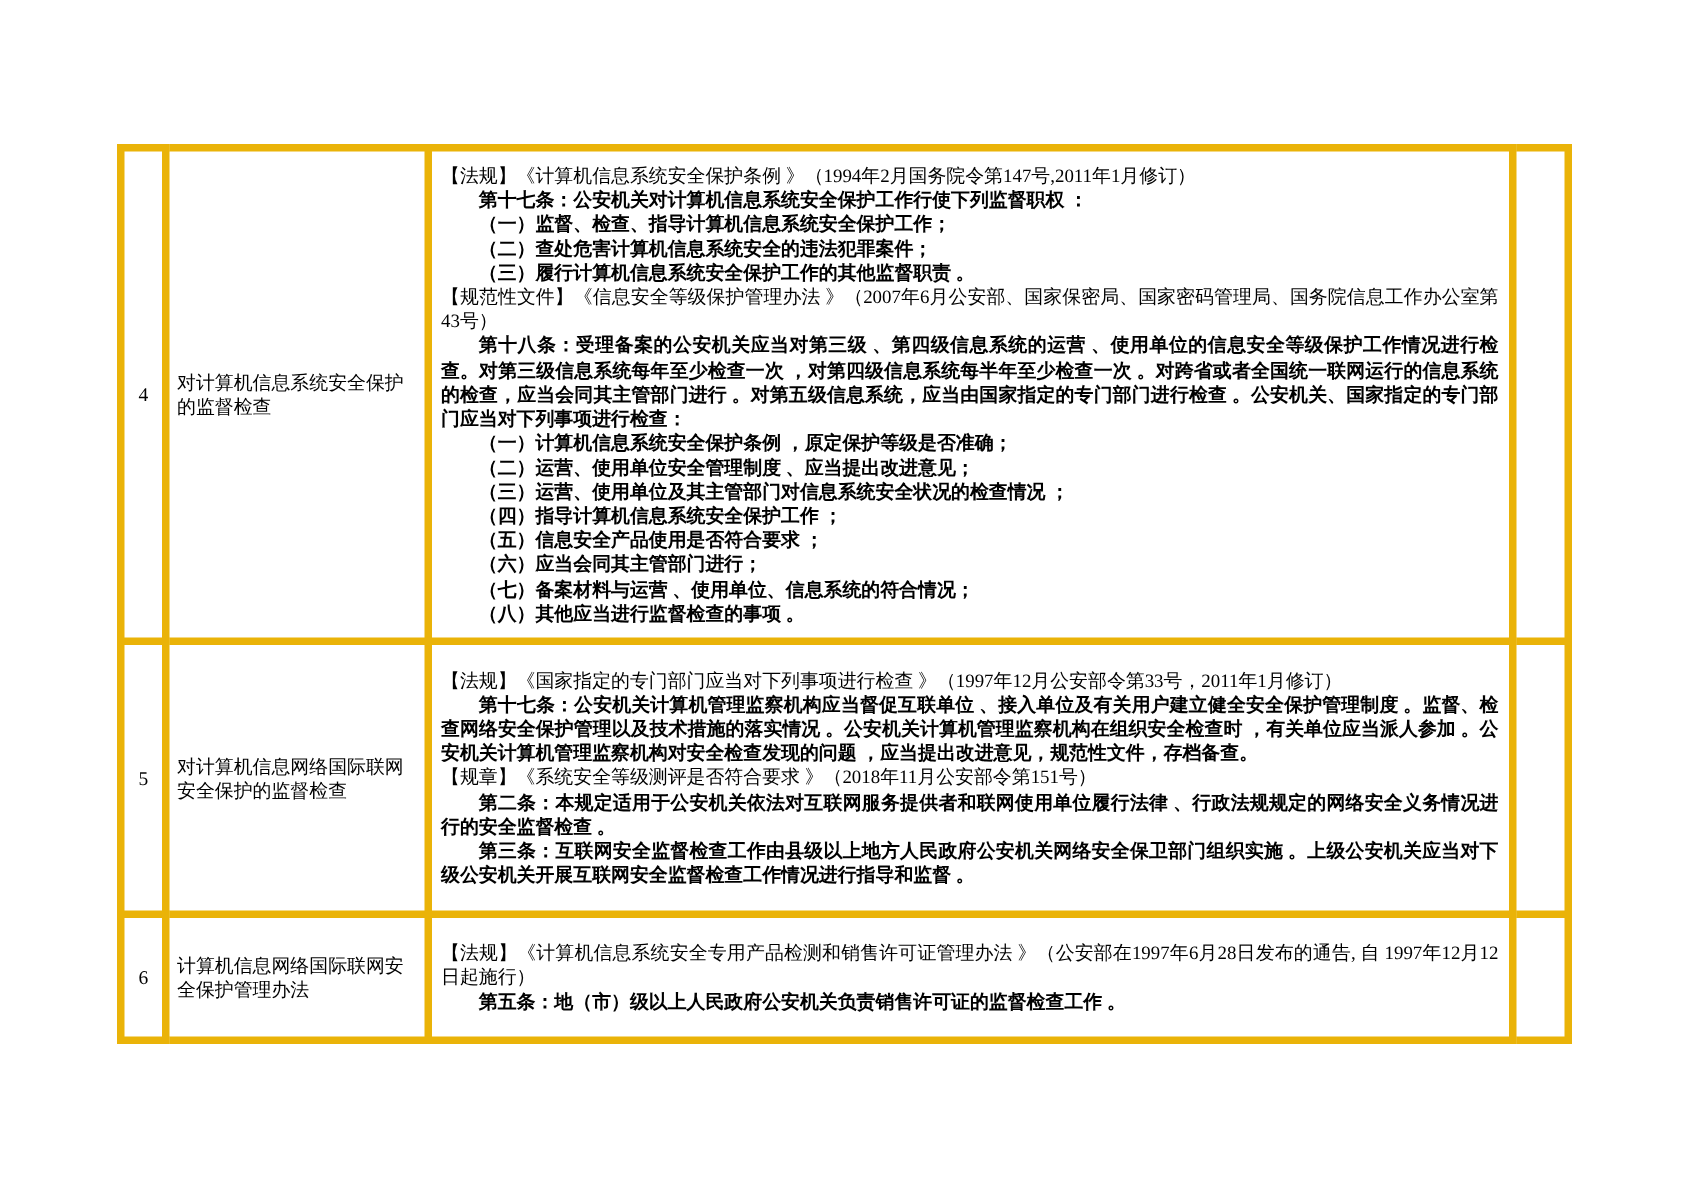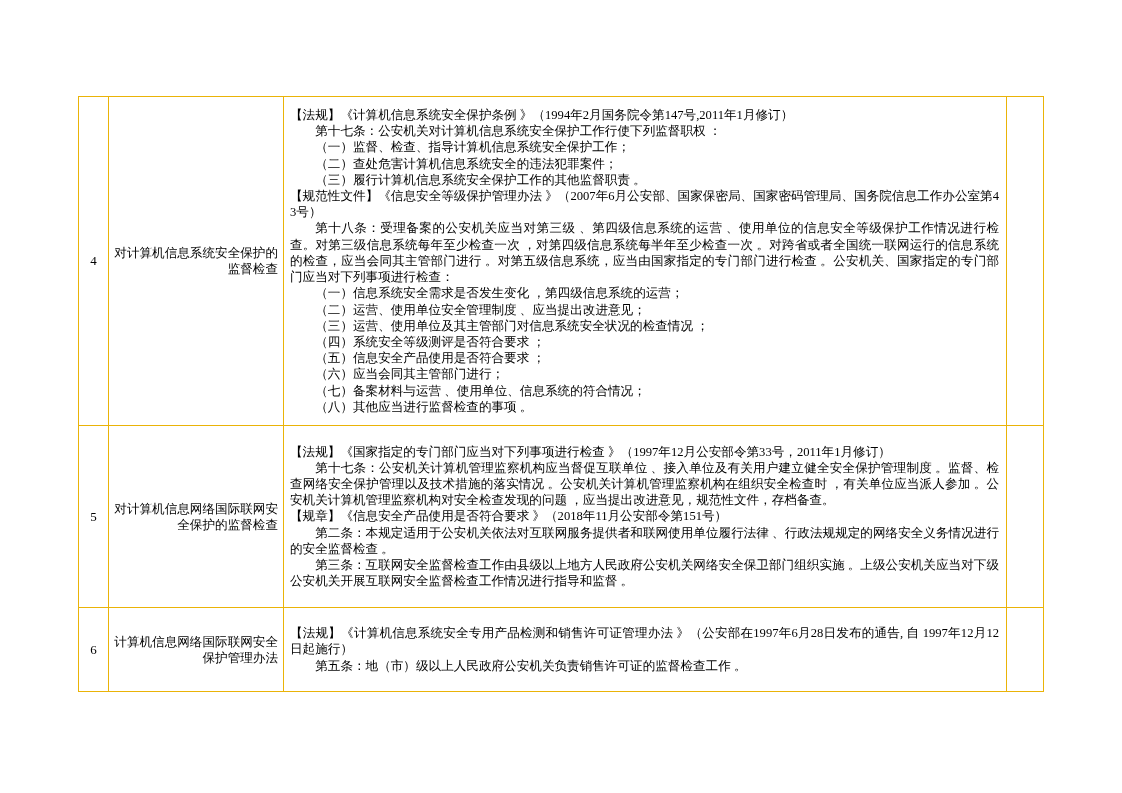--- a/index.html
+++ b/index.html
@@ -19,56 +19,57 @@
     position: absolute;
     left: 78px;
     top: 96px;
   }
   table.doc-table {
     border-collapse: collapse;
     table-layout: fixed;
     width: 965px;
   }
   table.doc-table td {
-    border: 1px solid #eab308;
+    border: 5px solid #eab308;
     vertical-align: middle;
     overflow: hidden;
   }
   col.c-num    { width: 30px; }
   col.c-title  { width: 175px; }
   col.c-body   { width: 723px; }
   col.c-blank  { width: 37px; }
 
   tr.row-4 { height: 329px; }
   tr.row-5 { height: 182px; }
   tr.row-6 { height: 84px; }
 
   td.cell-num {
     text-align: center;
     font-size: 13px;
   }
   td.cell-title {
     font-size: 12.6px;
     line-height: 16px;
     padding: 3px 5px;
-    text-align: right;
+    text-align: left;
   }
   td.cell-content {
     font-size: 12.6px;
     line-height: 16.2px;
     padding: 5px 7px 5px 6px;
   }
   td.cell-content p {
     margin: 0;
     text-align: justify;
     text-justify: inter-ideograph;
     word-break: break-all;
   }
   td.cell-content p.indent {
     text-indent: 2em;
+    font-weight: bold;
   }
 </style>
 </head>
 <body>
 
 <div class="table-wrap">
   <table class="doc-table">
     <colgroup>
       <col class="c-num">
       <col class="c-title">
@@ -80,38 +81,38 @@
     <td class="cell-num">4</td>
     <td class="cell-title">对计算机信息系统安全保护的监督检查</td>
     <td class="cell-content">
             <p>【法规】《计算机信息系统安全保护条例 》（1994年2月国务院令第147号,2011年1月修订）</p>
             <p class="indent">第十七条：公安机关对计算机信息系统安全保护工作行使下列监督职权 ：</p>
             <p class="indent">（一）监督、检查、指导计算机信息系统安全保护工作；</p>
             <p class="indent">（二）查处危害计算机信息系统安全的违法犯罪案件；</p>
             <p class="indent">（三）履行计算机信息系统安全保护工作的其他监督职责 。</p>
             <p>【规范性文件】《信息安全等级保护管理办法 》（2007年6月公安部、国家保密局、国家密码管理局、国务院信息工作办公室第43号）</p>
             <p class="indent">第十八条：受理备案的公安机关应当对第三级 、第四级信息系统的运营 、使用单位的信息安全等级保护工作情况进行检查。对第三级信息系统每年至少检查一次 ，对第四级信息系统每半年至少检查一次 。对跨省或者全国统一联网运行的信息系统的检查，应当会同其主管部门进行 。对第五级信息系统，应当由国家指定的专门部门进行检查 。公安机关、国家指定的专门部门应当对下列事项进行检查：</p>
-            <p class="indent">（一）信息系统安全需求是否发生变化 ，第四级信息系统的运营；</p>
+            <p class="indent">（一）计算机信息系统安全保护条例 ，原定保护等级是否准确；</p>
             <p class="indent">（二）运营、使用单位安全管理制度 、应当提出改进意见；</p>
             <p class="indent">（三）运营、使用单位及其主管部门对信息系统安全状况的检查情况 ；</p>
-            <p class="indent">（四）系统安全等级测评是否符合要求 ；</p>
+            <p class="indent">（四）指导计算机信息系统安全保护工作 ；</p>
             <p class="indent">（五）信息安全产品使用是否符合要求 ；</p>
             <p class="indent">（六）应当会同其主管部门进行；</p>
             <p class="indent">（七）备案材料与运营 、使用单位、信息系统的符合情况；</p>
             <p class="indent">（八）其他应当进行监督检查的事项 。</p>
           </td>
     <td class="cell-blank"></td>
   </tr>
         <tr class="row-5">
     <td class="cell-num">5</td>
     <td class="cell-title">对计算机信息网络国际联网安全保护的监督检查</td>
     <td class="cell-content">
             <p>【法规】《国家指定的专门部门应当对下列事项进行检查 》（1997年12月公安部令第33号，2011年1月修订）</p>
             <p class="indent">第十七条：公安机关计算机管理监察机构应当督促互联单位 、接入单位及有关用户建立健全安全保护管理制度 。监督、检查网络安全保护管理以及技术措施的落实情况 。公安机关计算机管理监察机构在组织安全检查时 ，有关单位应当派人参加 。公安机关计算机管理监察机构对安全检查发现的问题 ，应当提出改进意见，规范性文件，存档备查。</p>
-            <p>【规章】《信息安全产品使用是否符合要求 》（2018年11月公安部令第151号）</p>
+            <p>【规章】《系统安全等级测评是否符合要求 》（2018年11月公安部令第151号）</p>
             <p class="indent">第二条：本规定适用于公安机关依法对互联网服务提供者和联网使用单位履行法律 、行政法规规定的网络安全义务情况进行的安全监督检查 。</p>
             <p class="indent">第三条：互联网安全监督检查工作由县级以上地方人民政府公安机关网络安全保卫部门组织实施 。上级公安机关应当对下级公安机关开展互联网安全监督检查工作情况进行指导和监督 。</p>
           </td>
     <td class="cell-blank"></td>
   </tr>
         <tr class="row-6">
     <td class="cell-num">6</td>
     <td class="cell-title">计算机信息网络国际联网安全保护管理办法</td>
     <td class="cell-content">
             <p>【法规】《计算机信息系统安全专用产品检测和销售许可证管理办法 》（公安部在1997年6月28日发布的通告, 自  1997年12月12日起施行）</p>

